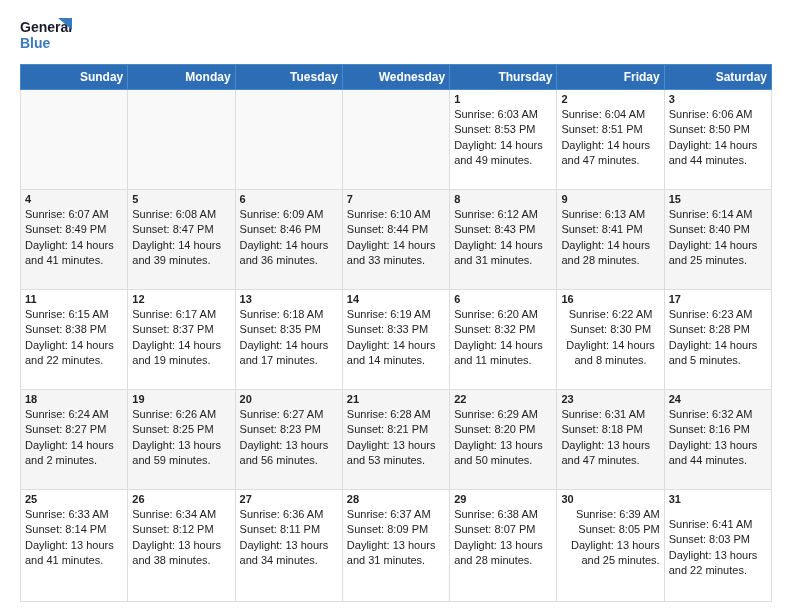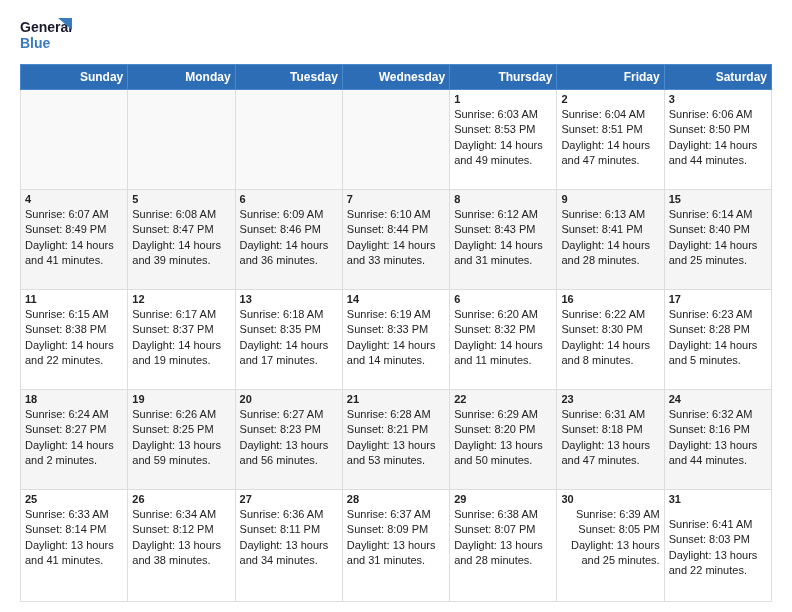--- a/index.html
+++ b/index.html
@@ -225,21 +225,21 @@
           </td>
           <td>
             <span class="day-num">6</span>
             <div class="day-info" style="white-space: pre-line;">Sunrise: 6:20 AM
 Sunset: 8:32 PM
 Daylight: 14 hours
 and 11 minutes.</div>
           </td>
           <td>
             <span class="day-num">16</span>
-            <div class="day-info" style="white-space: pre-line;">Sunrise: 6:22 AM
+            <div class="day-info" style="white-space: pre-line; text-align: center;">Sunrise: 6:22 AM
 Sunset: 8:30 PM
 Daylight: 14 hours
 and 8 minutes.</div>
           </td>
           <td>
             <span class="day-num">17</span>
             <div class="day-info" style="white-space: pre-line;">Sunrise: 6:23 AM
 Sunset: 8:28 PM
 Daylight: 14 hours
 and 5 minutes.</div>

